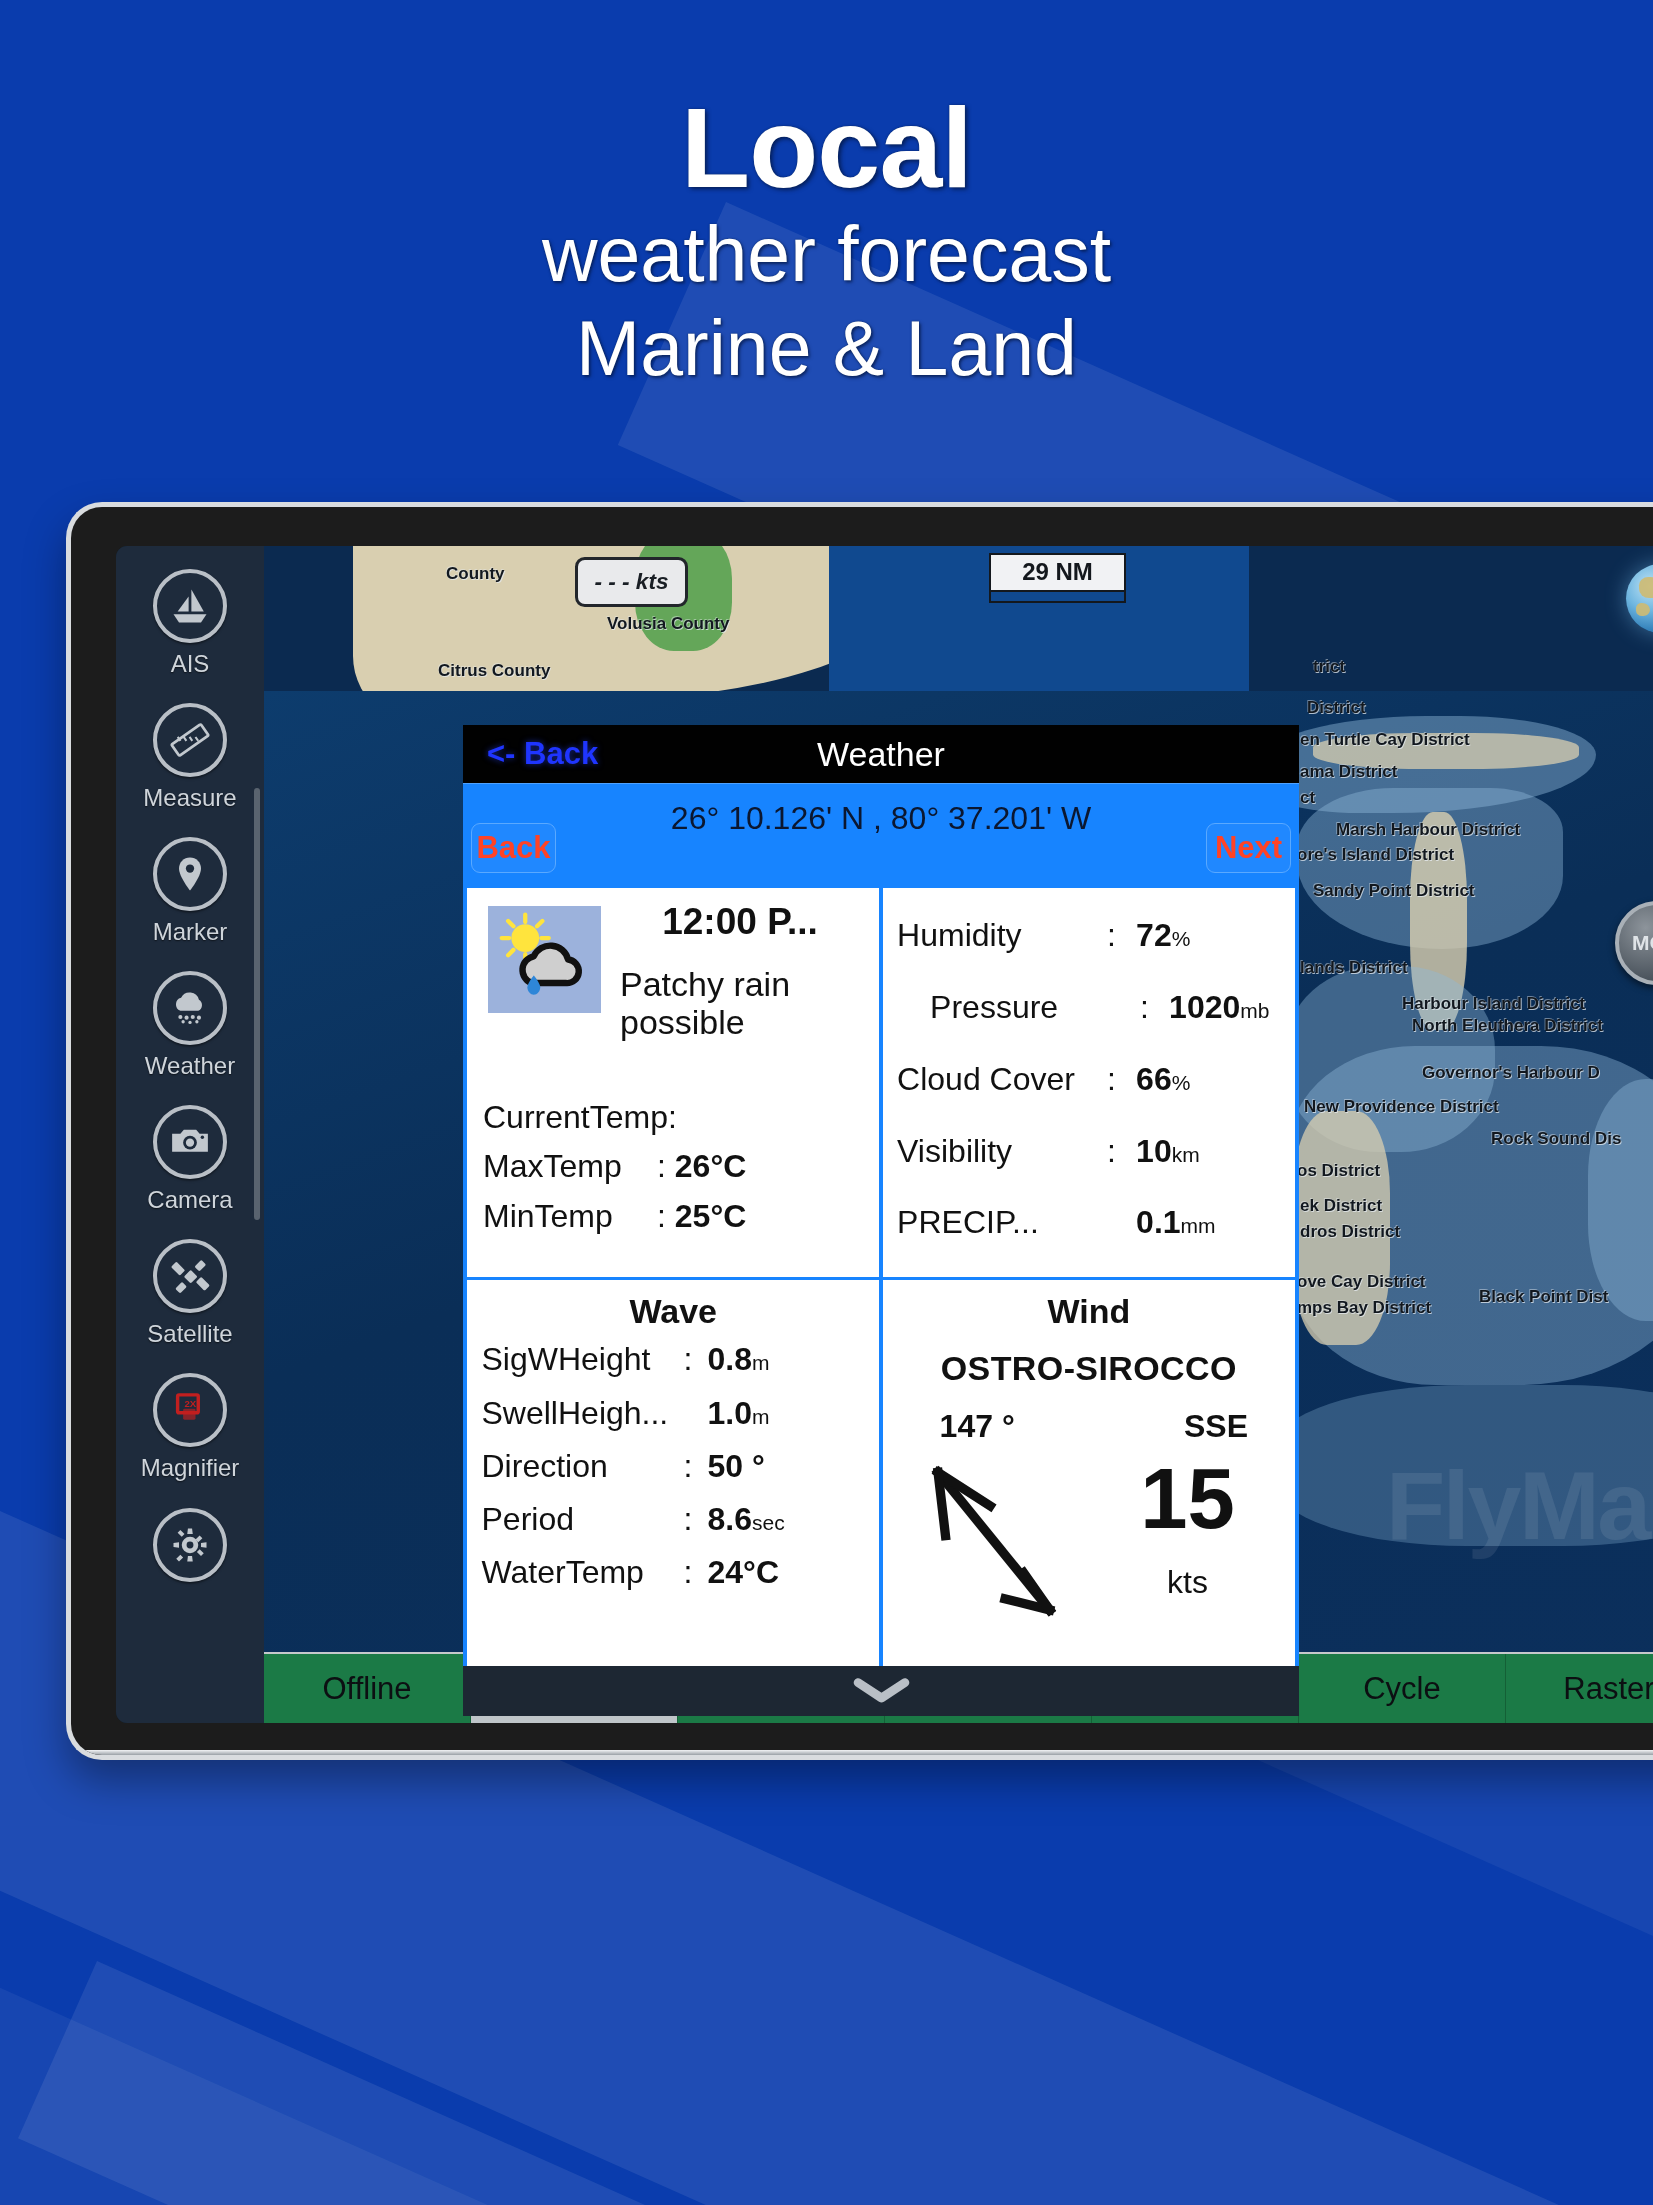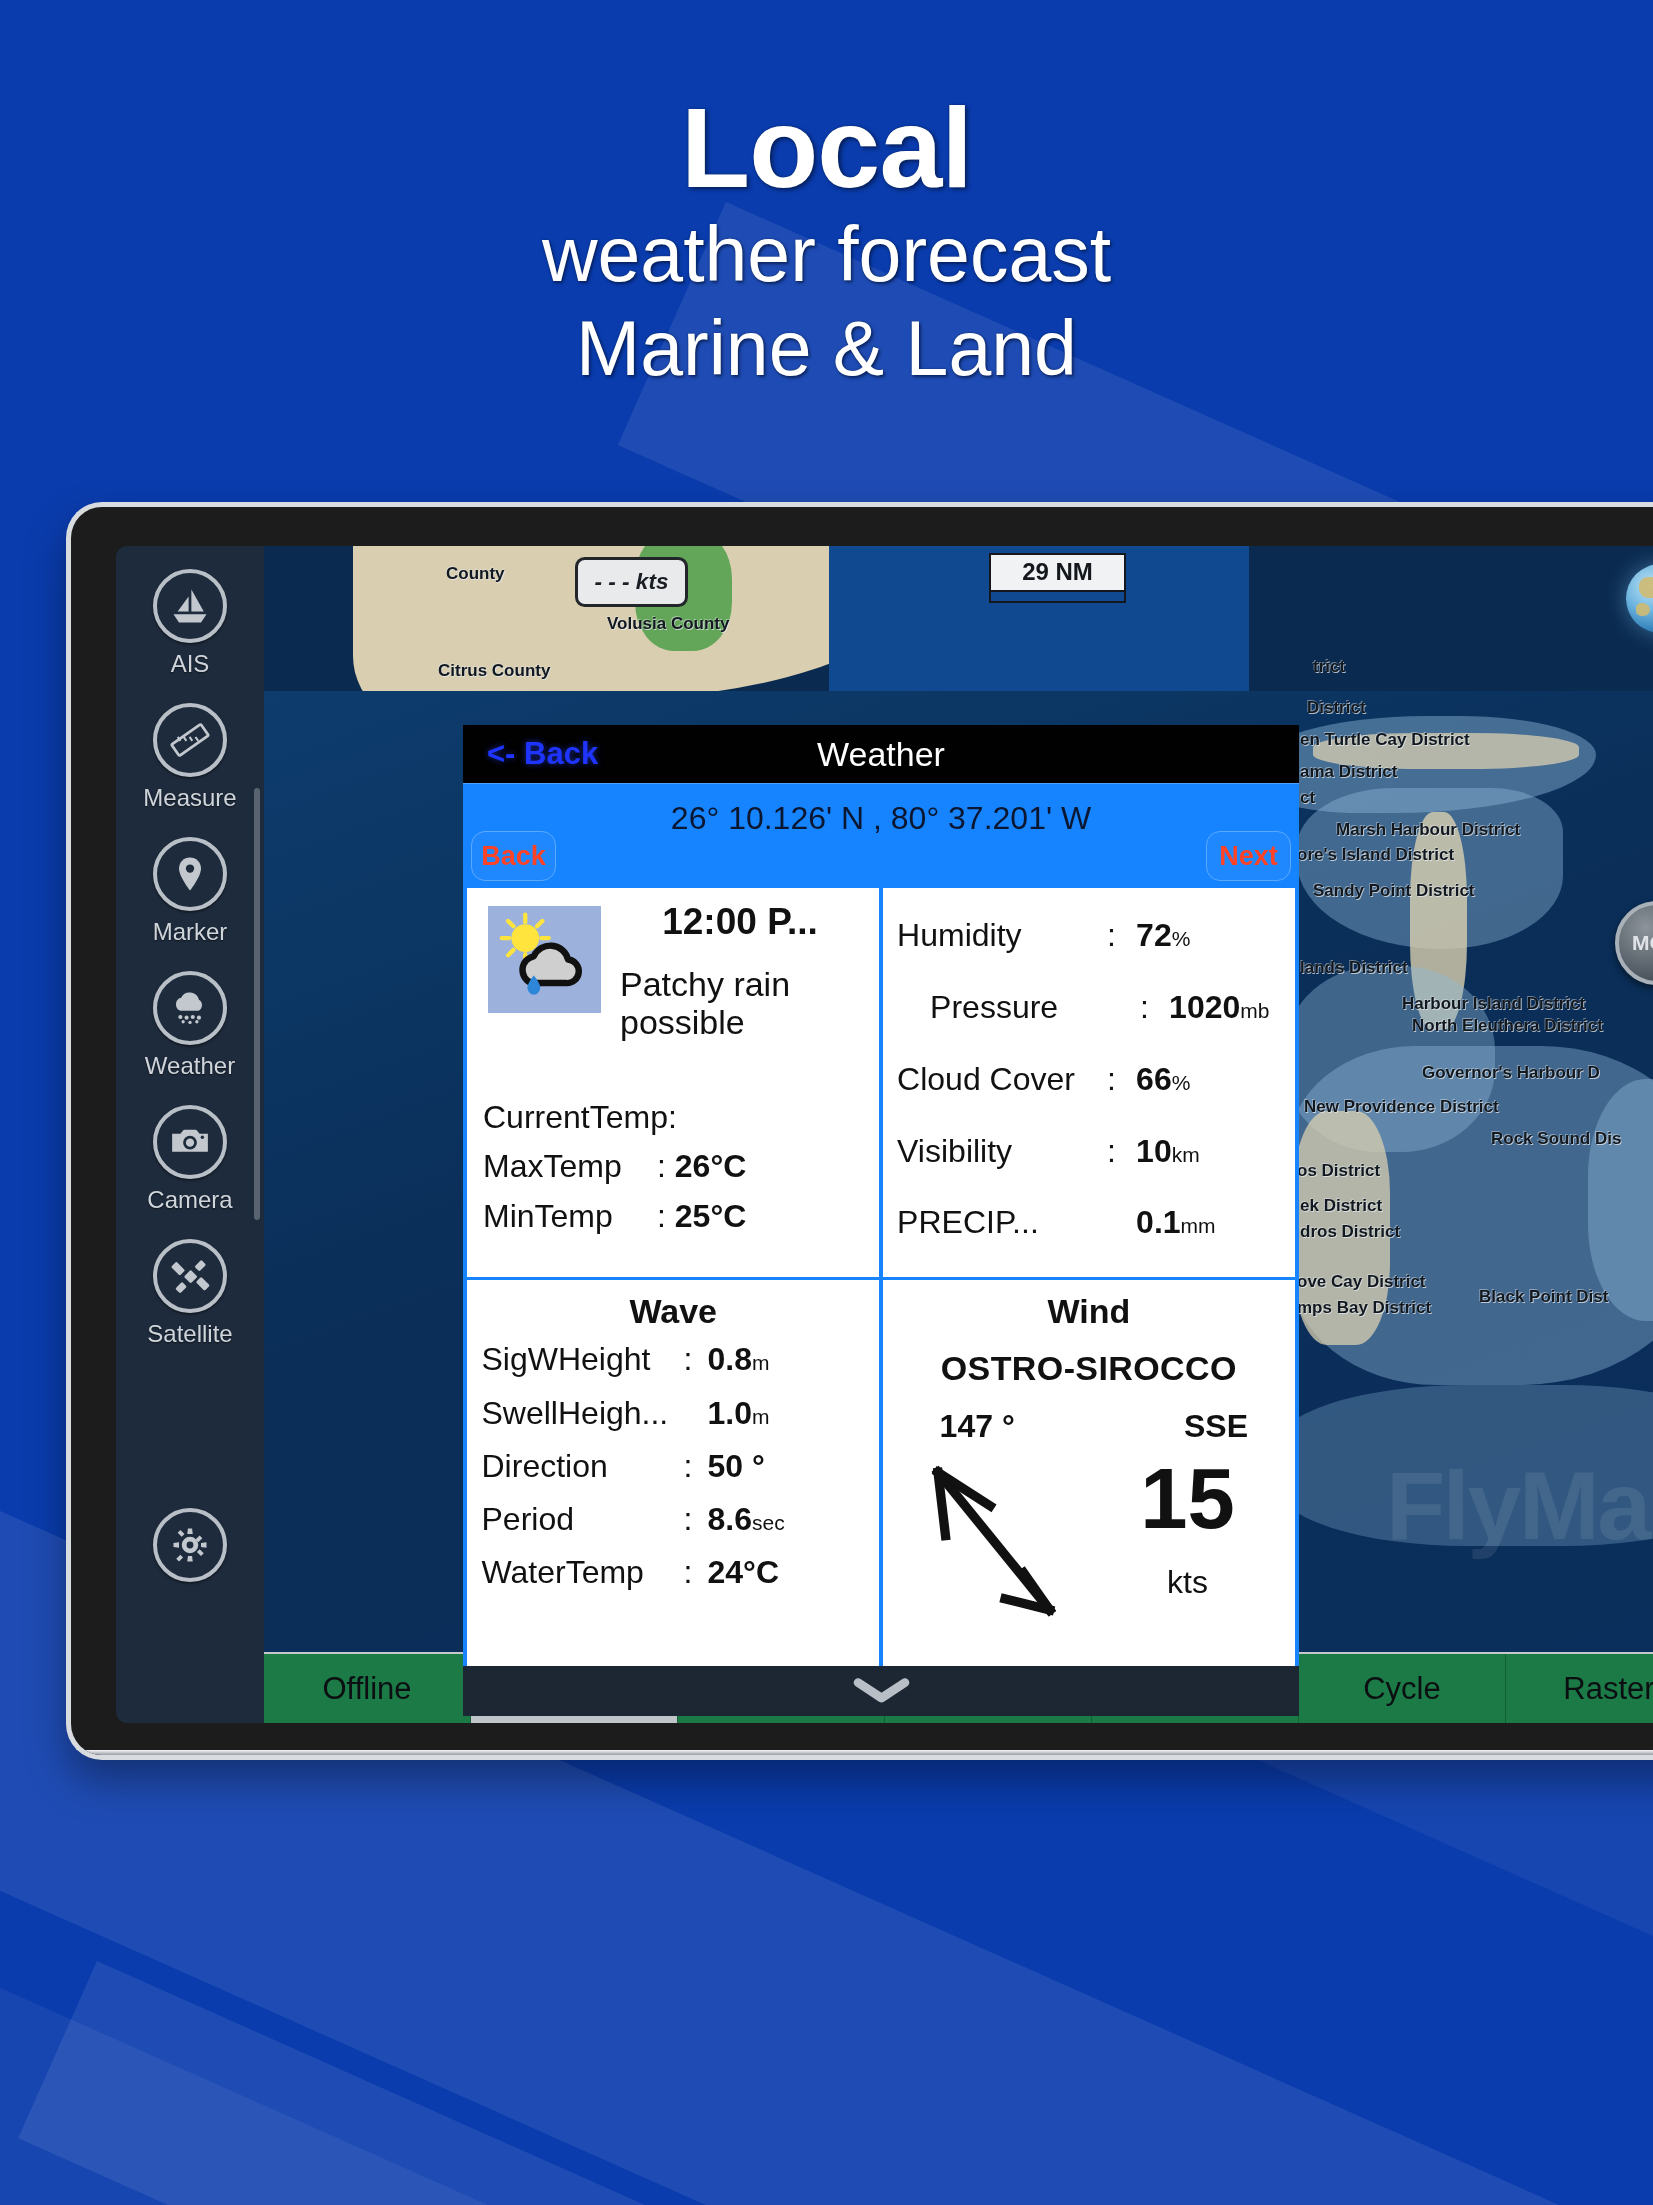--- a/index.html
+++ b/index.html
@@ -132,23 +132,23 @@
   #w-back { position:absolute; left: 24px; color: #1f35ff; font-size: 31px; font-weight: bold;
     text-shadow: 0 0 6.5px rgba(40,70,255,.6); }
   #w-title { width:100%; text-align:center; color:#fff; font-size:34px; }
   #w-coordbar {
     height: 102px; background: #1784ff; position: relative;
     border-top: 1.6px solid #4ea2ff;
   }
   #w-coord { position:absolute; left:0; right:0; top:16px; text-align:center;
     color:#0b1730; font-size: 32px; }
   .pillbtn {
-    position:absolute; bottom: 4px; width: 85px; height: 50px;
-    border: 1.6px solid #5aa9ff; border-radius: 14px;
-    color:#ff4326; font-size: 27px; font-weight: bold;
+    position:absolute; bottom: 12px; width: 85px; height: 50px;
+    border: 1.6px solid #5aa9ff; border-radius: 9px;
+    color:#ff4326; font-size: 31px; font-weight: bold;
     display:flex; align-items:center; justify-content:center;
     background: rgba(255,255,255,0.04);
   }
   #btn-back { left: 8px; }
   #btn-next { right: 8px; }
 
   #w-body { height: 803px; background: #1784ff; padding: 3.2px 4px 9.7px 4px; position: relative; }
   #cards { display: grid; grid-template-columns: 1fr 1fr; grid-template-rows: 389px 396px;
            gap: 3.2px; height: 100%; }
   .card { background: #fff; position: relative; overflow: hidden; }
@@ -351,20 +351,30 @@
         <svg viewBox="0 0 64 64" fill="#c2c8ce">
               <path d="M6 20h12l5-6h18l5 6h12v26H6z" rx="3"></path>
               <circle cx="32" cy="33" r="10" fill="#1e2b3c"></circle>
               <circle cx="32" cy="33" r="6"></circle>
               <circle cx="50" cy="25" r="2.5" fill="#1e2b3c"></circle>
             </svg>
       </div>
       <div class="side-label">Camera</div>
     </div>
 
+    <div class="side-item" style="top:827px;">
+      <div class="ring">
+        <svg viewBox="0 0 64 64" fill="none" stroke="#c21f1f" stroke-width="5">
+          <rect x="14" y="10" width="30" height="26" rx="2"></rect>
+          <rect x="22" y="30" width="18" height="16" rx="2" fill="#c21f1f" stroke="none" opacity=".65"></rect>
+          <text x="24" y="28" font-size="14" fill="#c21f1f" stroke="none" font-family="Liberation Sans, sans-serif" font-weight="bold">2X</text>
+        </svg>
+      </div>
+      <div class="side-label">Magnifier</div>
+    </div>
 
     <div class="side-item" style="top:962px;">
       <div class="ring">
         <svg viewBox="0 0 64 64" fill="#c2c8ce">
               <path d="M32 20a12 12 0 1 0 0 24 12 12 0 0 0 0-24zm0 7a5 5 0 1 1 0 10 5 5 0 0 1 0-10z"></path>
               <path d="M29 8h6l1 8h-8zM29 48h6l1 8h-8zM8 29v6l8 1v-8zM48 29v6l8 1v-8zM14 14l4-4 6 6-4 4zM42 42l4-4 6 6-4 4zM46 18l4 4-6 6-4-4zM18 46l4 4-6 6-4-4z"></path>
             </svg>
       </div>
     </div>
 

